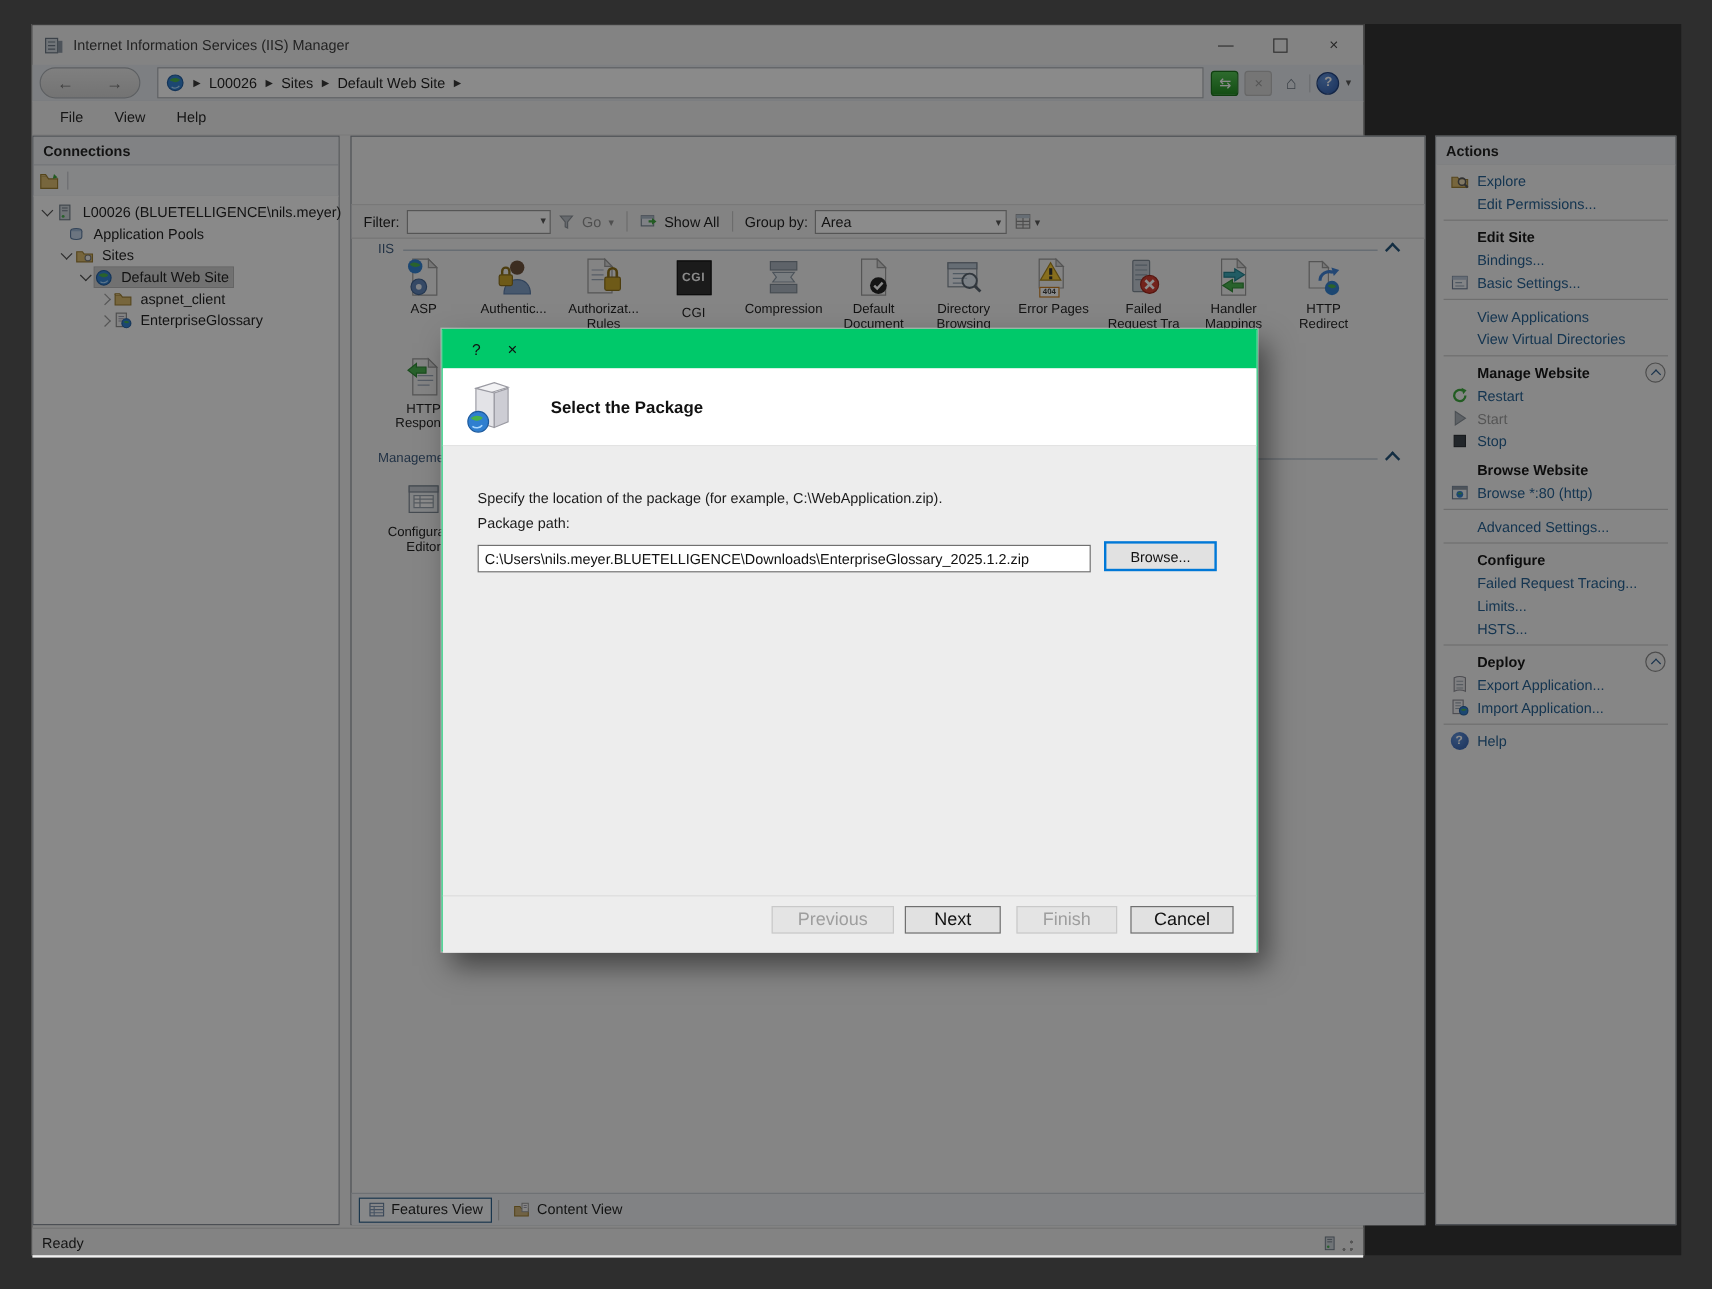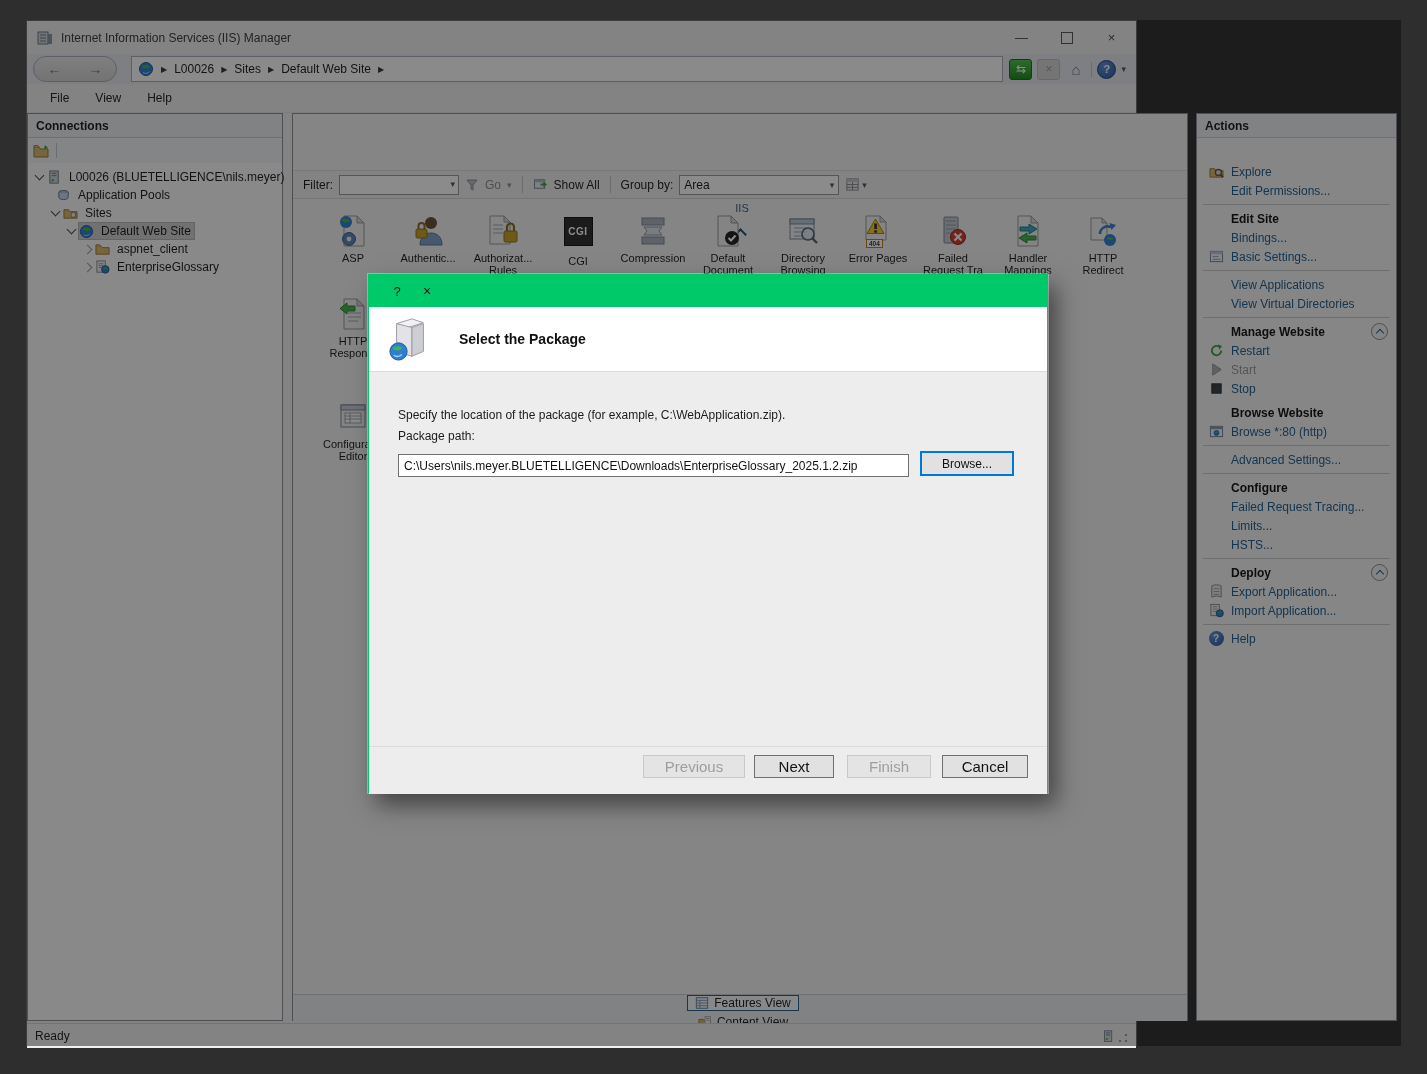--- a/index.html
+++ b/index.html
@@ -56,38 +56,38 @@
 
   
   .homehdr{position:absolute;left:0;top:0;right:0;height:56px;display:flex;align-items:center;padding-left:14px;gap:16px;background:linear-gradient(#fbfbfb,#f2f2f2);}
   .hometitle{font-size:20px;color:#2b2b2b;}
   .filterbar{position:absolute;left:0;top:56px;right:0;height:27px;background:#f0f0f0;border-top:1px solid #dcdcdc;border-bottom:1px solid #d5d5d5;display:flex;align-items:center;padding:0 10px;gap:6px;}
   .fcombo{width:118px;height:18px;background:#fff;border:1px solid #9a9a9a;position:relative;}
   .fcombo .caret{position:absolute;right:3px;top:3px;}
   .dis{color:#8f8f8f;}
   .fsep{width:1px;height:17px;background:#c5c5c5;margin:0 4px;}
   .gcombo{width:150px;height:18px;background:#fff;border:1px solid #9a9a9a;display:flex;align-items:center;justify-content:space-between;padding:0 4px;}
-  .secthdr{position:absolute;display:flex;align-items:center;gap:8px;flex-direction:column;}
+  .secthdr{position:absolute;display:flex;align-items:center;gap:8px;}
   .secthdr .lbl{color:#39587c;font-size:11px;flex:none;}
   .secthdr .line{height:1px;background:#aebbc9;flex:1;}
   .sectchev{width:7px;height:7px;border-right:2px solid #1d4f76;border-bottom:2px solid #1d4f76;transform:rotate(225deg);flex:none;margin-right:4px;}
   .fcell{position:absolute;width:72px;text-align:center;}
   .ficon{width:34px;height:34px;margin:0 auto;position:relative;}
   .flabel{font-size:11px;line-height:12px;margin-top:4px;color:#1b1b1b;}
   .cgibox{width:27px;height:27px;margin:3px auto 0;background:#2d2d2d;border:1px solid #111;display:flex;align-items:center;justify-content:center;}
   .cgibox span{color:#fff;font-weight:bold;font-size:10px;letter-spacing:.5px;}
   .err404{position:absolute;left:5px;bottom:0;background:#fff;border:1px solid #c77c1e;color:#3a3a3a;font-size:6.5px;padding:0 2px;font-weight:bold;}
 
-  .tabsbar{position:absolute;left:0;top:880px;right:0;height:26px;background:#eceff2;border-top:1px solid #c9ced4;display:flex;align-items:center;padding-left:6px;gap:2px;flex-direction:column;}
+  .tabsbar{position:absolute;left:0;top:880px;right:0;height:26px;background:#eceff2;border-top:1px solid #c9ced4;display:flex;align-items:center;padding-left:6px;gap:2px;}
   .vtab{display:flex;align-items:center;gap:5px;height:19px;padding:0 7px;}
   .vtab.sel{background:#f7f9fb;border:1px solid #2b5f8a;}
   .tabdiv{width:1px;height:17px;background:#c5c5c5;margin:0 3px;}
 
   
-  .acts{position:absolute;left:0;top:23px;right:0;bottom:0;overflow:hidden;background:#f6f6f6;padding-top:4px;margin-top:21px;}
+  .acts{position:absolute;left:0;top:23px;right:0;bottom:0;overflow:hidden;background:#f6f6f6;padding-top:4px;}
   .arow{display:flex;align-items:center;min-height:19px;padding:0 8px 0 10px;}
   .aicon{width:18px;flex:none;display:flex;justify-content:center;}
   .agap{width:18px;flex:none;}
   .atext{margin-left:6px;color:#205d90;white-space:nowrap;}
   .atext.b{color:#111;font-weight:bold;}
   .atext.d{color:#9a9a9a;}
   .adiv{height:1px;background:#c8c8c8;margin:4px 6px;}
   .chevbtn{margin-left:auto;width:15px;height:15px;border-radius:50%;border:1px solid #8a8a8a;background:#f2f2f2;display:flex;align-items:center;justify-content:center;}
   .chevbtn i{width:5px;height:5px;border-right:1.6px solid #2a5a8a;border-bottom:1.6px solid #2a5a8a;transform:rotate(225deg);margin-top:2px;}
   .helpdot{width:15px;height:15px;border-radius:50%;background:radial-gradient(circle at 35% 30%,#5d8fd8,#2a57a8);color:#fff;font-weight:bold;font-size:10px;display:flex;align-items:center;justify-content:center;}

